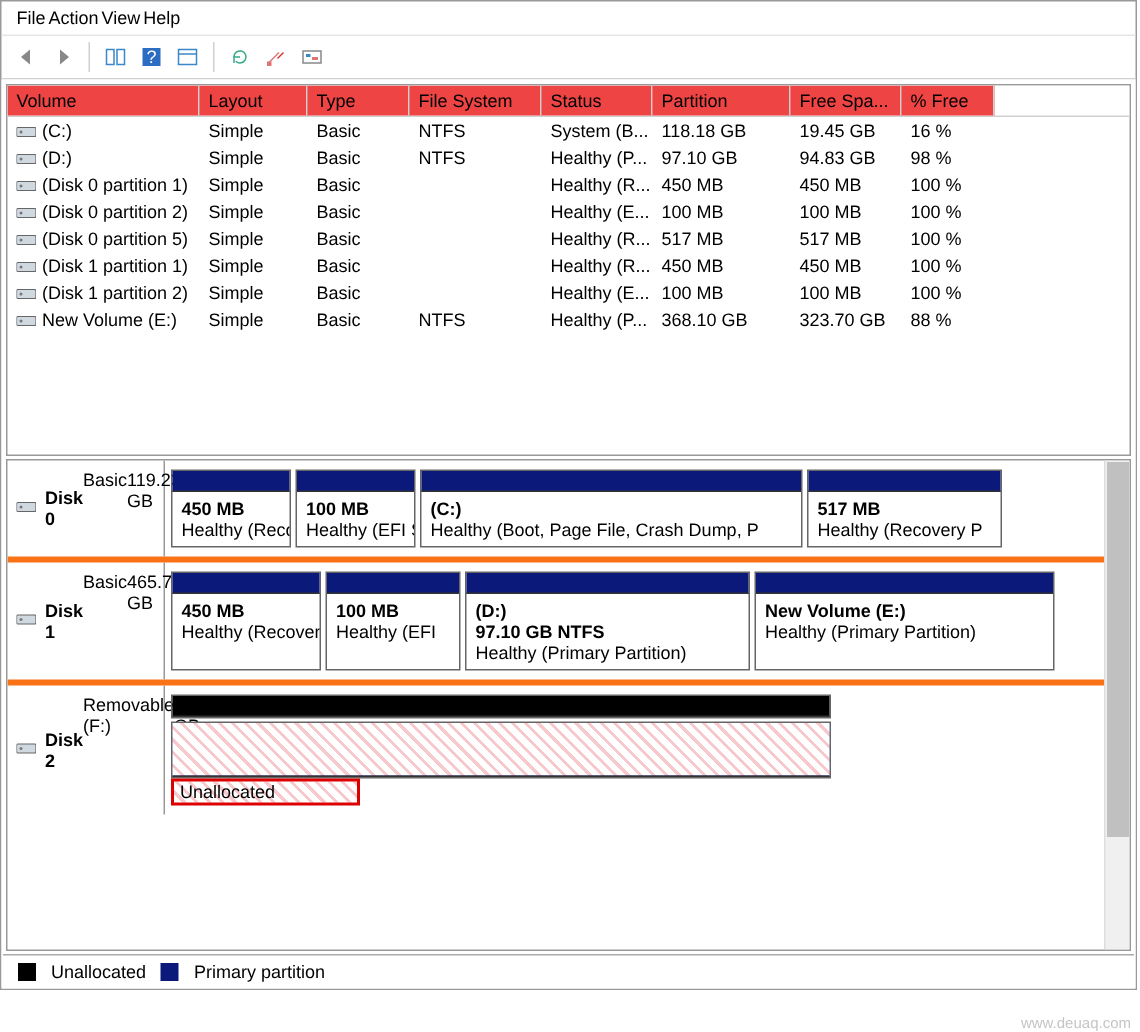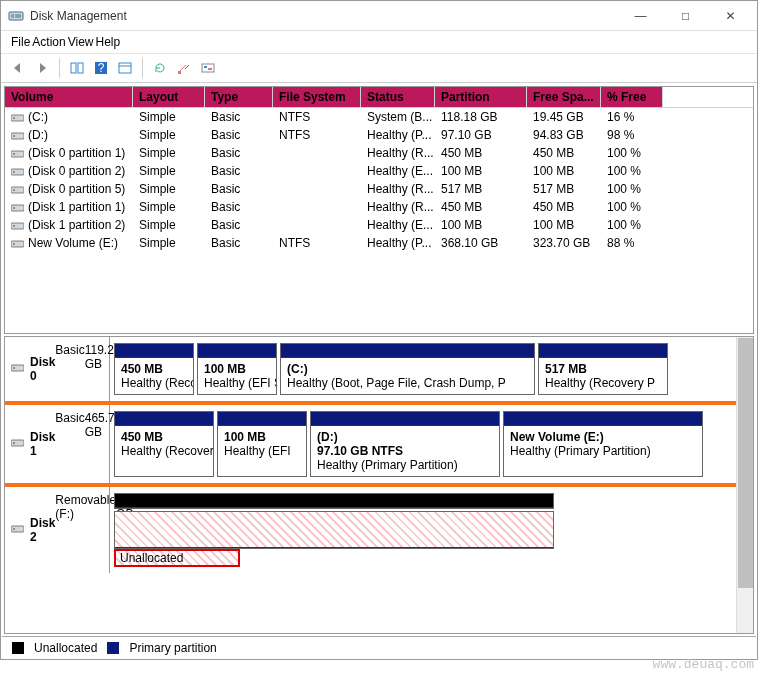--- a/index.html
+++ b/index.html
@@ -12,21 +12,21 @@
 .winbtn { width: 45px; height: 28px; display: flex; align-items: center; justify-content: center; color: #444; }
 .menubar { height: 22px; display: flex; align-items: center; gap: 2px; padding: 0 10px; }
 .menubar span { color: #000; }
 .toolbar { height: 30px; display: flex; align-items: center; gap: 2px; padding: 0 6px; border-top: 1px solid #e5e5e5; border-bottom: 1px solid #d0d0d0; }
 .toolbar .sep { width: 1px; height: 20px; background: #d0d0d0; margin: 0 4px; }
 .tb-btn { width: 22px; height: 22px; display: flex; align-items: center; justify-content: center; border: 1px solid transparent; color: #555; }
 .tb-btn svg { width: 16px; height: 16px; }
 .content { flex: 1; display: flex; flex-direction: column; border: 1px solid #fff; }
 .voltable { border: 1px solid #999; margin: 2px 2px; height: 248px; overflow: hidden; }
 .vol-head { display: flex; background: #fff; border-bottom: 1px solid #d0d0d0; }
-.vol-head div { border-right: 1px solid #d0d0d0; padding: 3px 6px; color: #000; background: #be185d; font-weight: bold; }
+.vol-head div { border-right: 1px solid #d0d0d0; padding: 3px 6px; color: #000; background: #ef4444; }
 .vol-row { display: flex; padding: 1px 0; }
 .vol-row div { padding: 1px 6px; white-space: nowrap; overflow: hidden; text-overflow: clip; }
 .c-vol { width: 128px; display: flex; align-items: center; gap: 4px; }
 .c-layout { width: 72px; }
 .c-type { width: 68px; }
 .c-fs { width: 88px; }
 .c-status { width: 74px; }
 .c-cap { width: 92px; }
 .c-free { width: 74px; }
 .c-pct { width: 62px; }
@@ -49,47 +49,27 @@
 .part-bar.hatch {
  background-image: repeating-linear-gradient(45deg, #fff 0, #fff 4px, #f7c9cd 4px, #f7c9cd 6px);
  height: 36px;
 }
 .part-body { flex: 1; padding: 4px 6px; overflow: hidden; white-space: nowrap; }
 .part-body .psize, .part-body .pname { font-weight: bold; }
 .disk2-parts { flex: 1; padding: 6px 4px; display: flex; flex-direction: column; gap: 2px; }
 .unalloc-label { border: 2px solid #d00; padding: 0 4px; width: 126px; background: repeating-linear-gradient(45deg, #fff 0, #fff 4px, #f7c9cd 4px, #f7c9cd 6px); margin-top: -2px; }
 .legend { height: 22px; display: flex; align-items: center; gap: 10px; padding: 0 10px; border-top: 1px solid #aaa; }
 .leg-swatch { width: 12px; height: 12px; display: inline-block; }
-.footer-url { position: absolute; bottom: 16px; right: 6px; color: #c5c5c5; font-size: 13px; font-family: Liberation Mono, monospace; }
+.footer-url { position: absolute; bottom: 0; right: 6px; color: #c5c5c5; font-size: 10px; }
 </style>
 </head>
 <body>
 
 <div class="window">
 
-  <div class="titlebar">
-    <span class="app-icon">
-      <svg viewBox="0 0 16 16">
-          <rect x="1" y="4" width="14" height="8" rx="1" fill="#cfd8e3" stroke="#567"></rect>
-          <rect x="3" y="6" width="3" height="4" fill="#7aa"></rect>
-          <rect x="7" y="6" width="6" height="4" fill="#7aa"></rect>
-        </svg>
-    </span>
-    <span class="title">Disk Management</span>
-    <span class="spacer"></span>
-    <div class="winbtn">
-        <span>—</span>
-      </div>
-    <div class="winbtn">
-        <span>□</span>
-      </div>
-    <div class="winbtn">
-        <span>✕</span>
-      </div>
-  </div>
 
   <div class="menubar">
     <span>File</span>
     <span>Action</span>
     <span>View</span>
     <span>Help</span>
   </div>
 
   <div class="toolbar">
     <div class="tb-btn">

